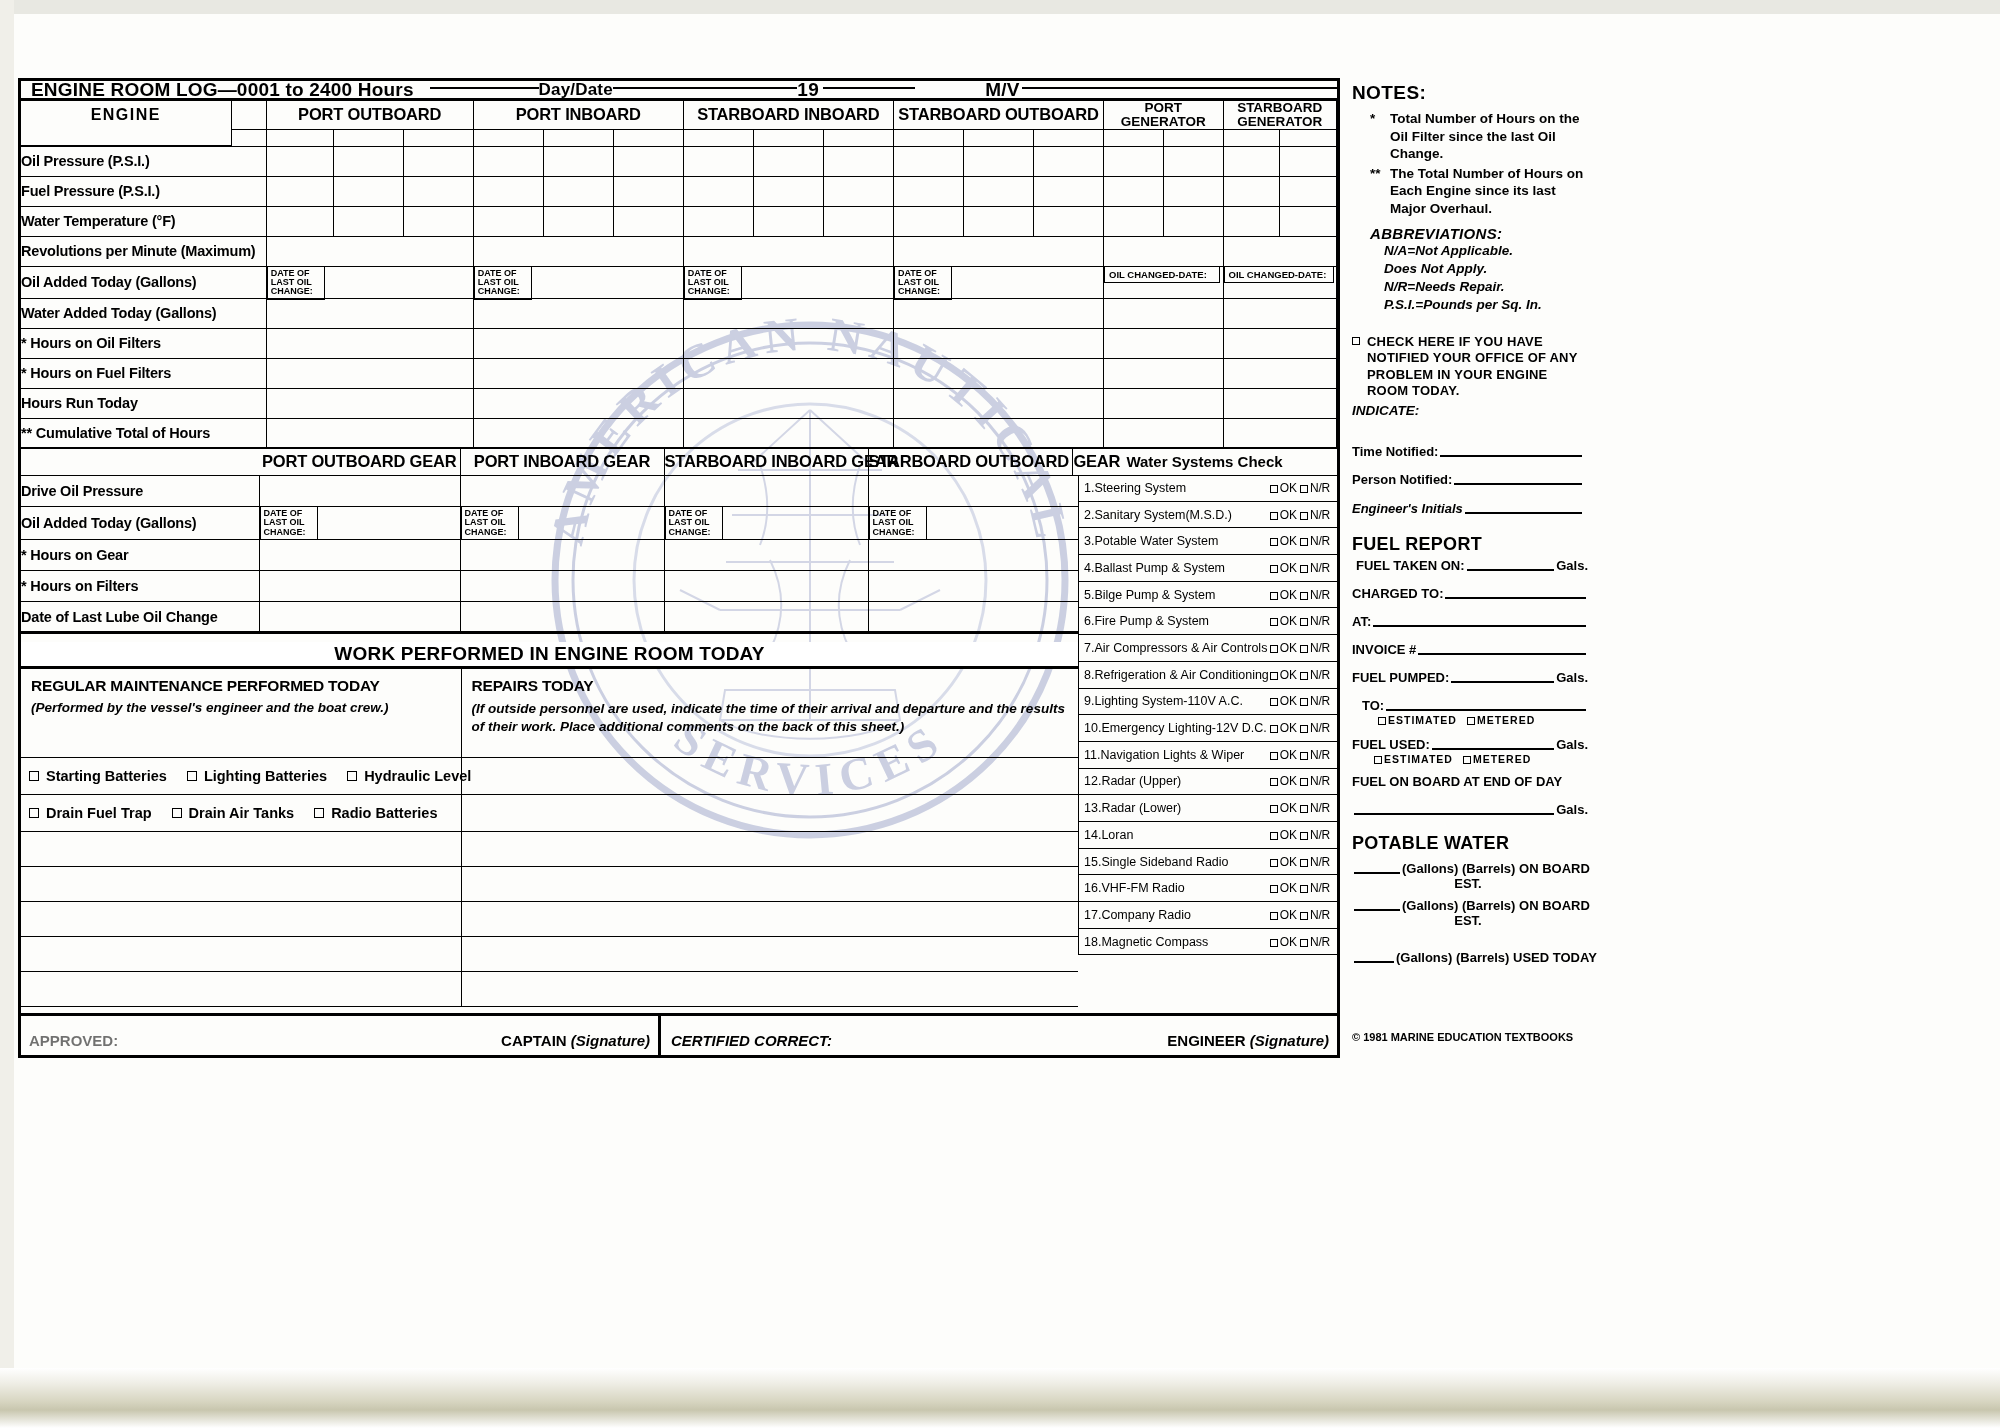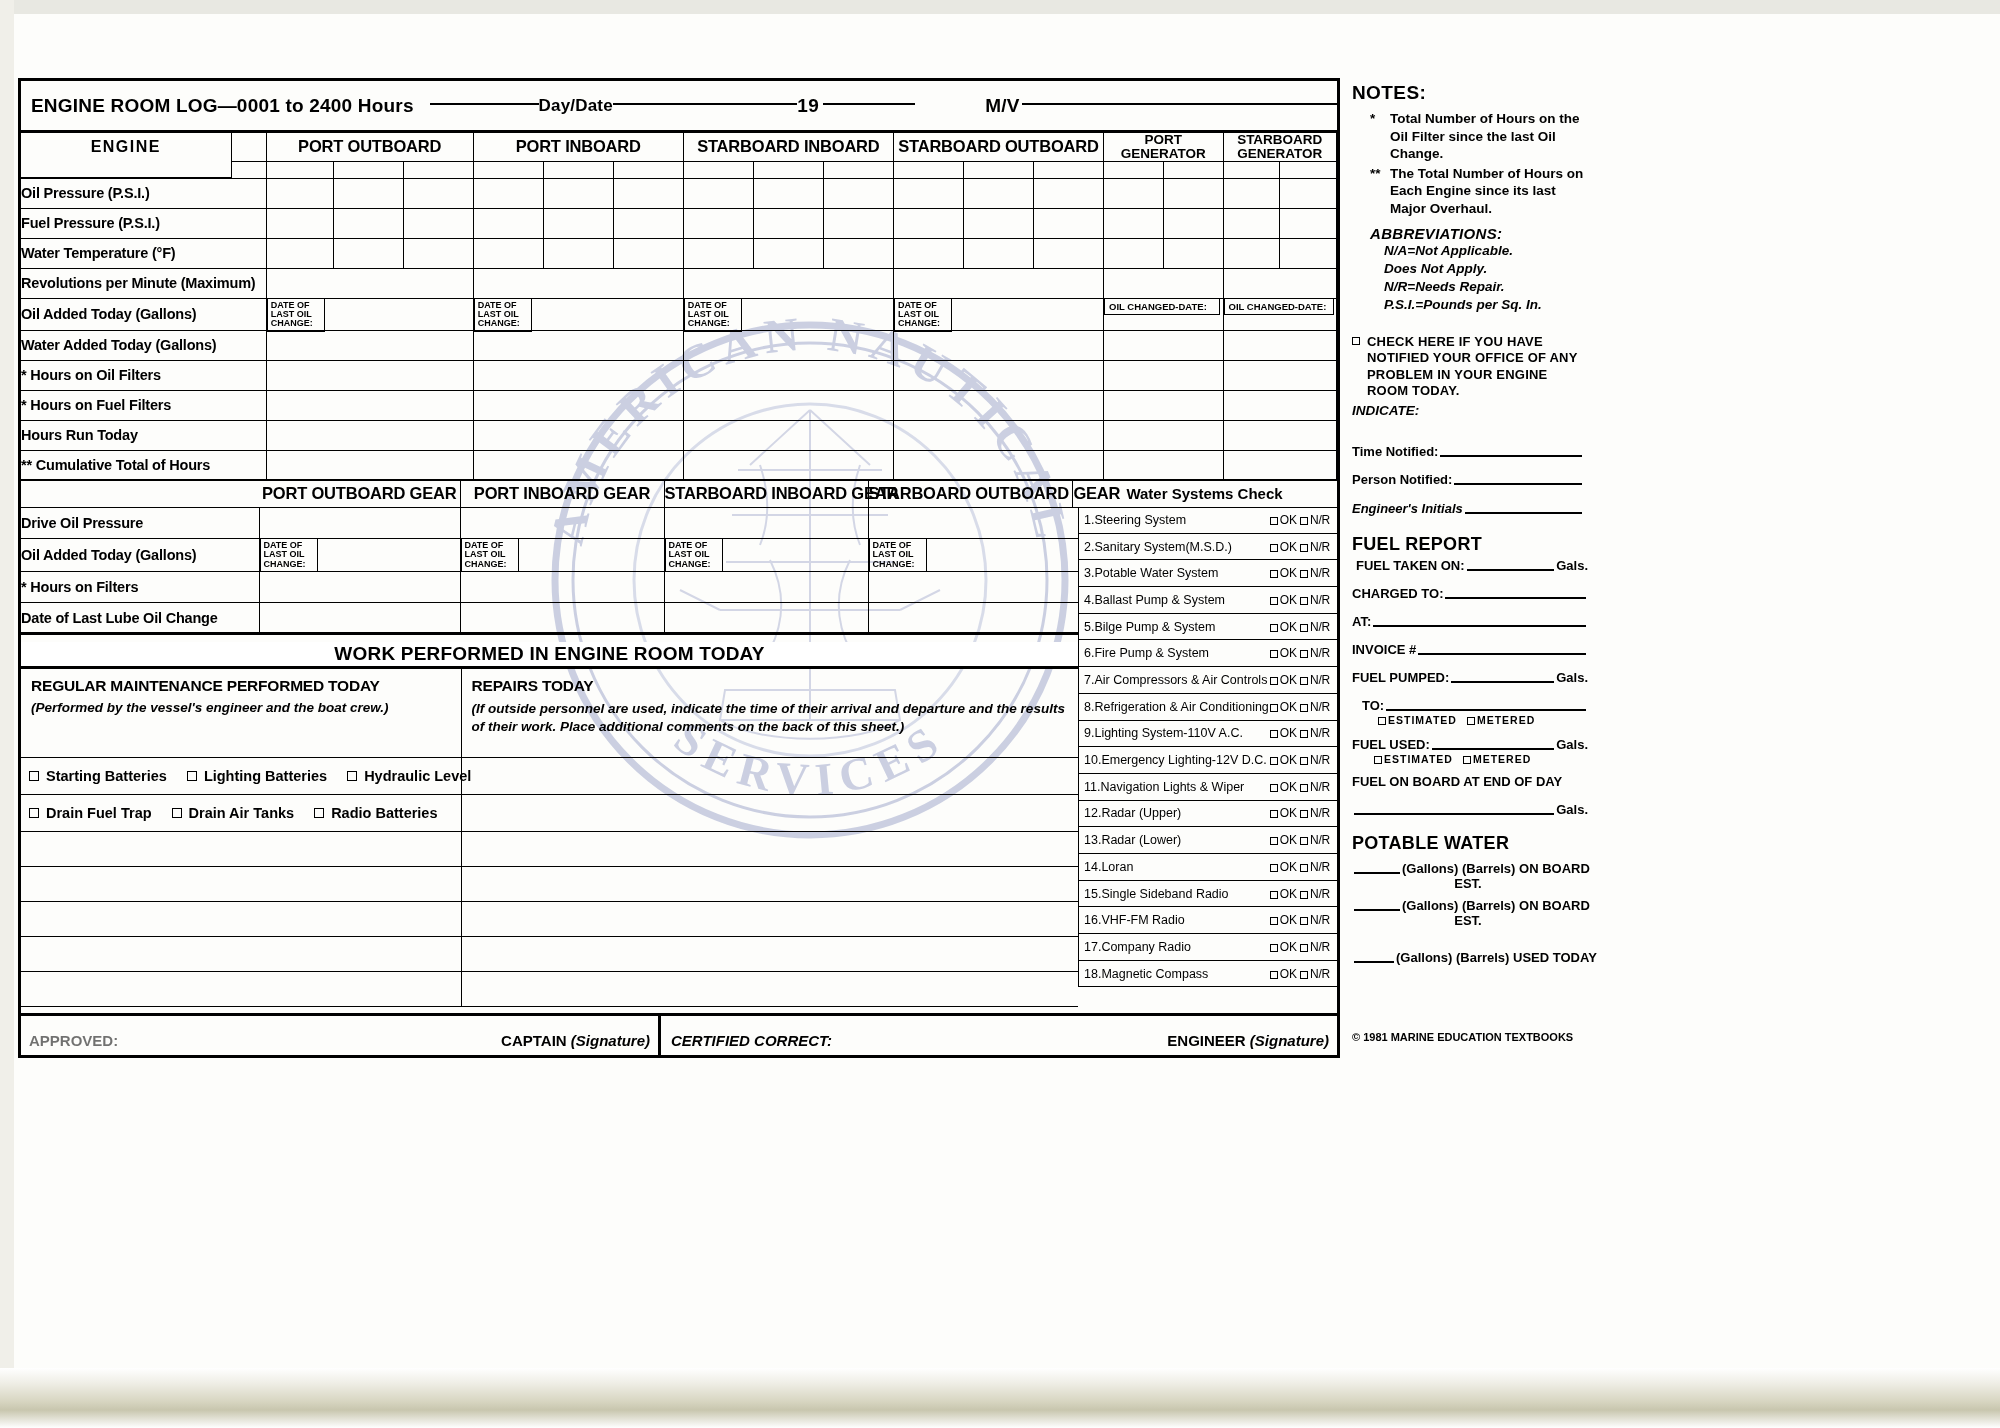--- a/index.html
+++ b/index.html
@@ -124,21 +124,21 @@
       <path d="M290,120 L230,175 M290,120 L350,175"></path>
       <path d="M240,175 C250,205 250,230 240,255 M340,175 C330,205 330,230 340,255"></path>
       <path d="M250,270 C265,300 265,330 250,360 M330,270 C315,300 315,330 330,360"></path>
       <path d="M160,300 L200,320 M420,300 L380,320"></path>
     </g>
   </svg>
 </div>
 
 <div id="form-frame">
 
-  <div class="hdr-row" style="height:52px;">
+  <div class="hdr-row" style="height:20px;">
     <span>ENGINE ROOM  LOG—0001 to 2400 Hours</span>
     <span class="rule" style="width:118px;margin:0 0 4px 16px;"></span>
     <span style="font-size:17px;text-align:center;">Day/Date</span>
     <span class="rule" style="width:200px;margin:0 0 4px 0;"></span>
     <span style="font-size:19px;">19</span>
     <span class="rule" style="width:100px;margin:0 0 4px 4px;"></span>
     <span style="font-size:19px;margin-left:70px;">M/V</span>
     <span class="rule" style="width:342px;margin:0 0 4px 2px;"></span>
   </div>
 
@@ -401,20 +401,27 @@
 LAST OIL
 CHANGE:</span>
         </td>
         <td style="position:relative;border-right:none;">
           <span class="oilbox" style="position:absolute;left:0px;top:-1px;width:58px;">DATE OF
 LAST OIL
 CHANGE:</span>
         </td>
       </tr>
       <tr style="height:31px;">
+        <td class="lbl" style="border-left:none;">* Hours on Gear</td>
+        <td></td>
+            <td></td>
+        <td></td>
+            <td style="border-right:none;"></td>
+      </tr>
+      <tr style="height:31px;">
         <td class="lbl" style="border-left:none;">* Hours on Filters</td>
         <td></td>
             <td></td>
         <td></td>
             <td style="border-right:none;"></td>
       </tr>
       <tr style="height:31px;">
         <td class="lbl" style="border-left:none;border-bottom:3px solid #000;">Date of Last Lube Oil Change</td>
         <td style="border-bottom:3px solid #000;"></td>
         <td style="border-bottom:3px solid #000;"></td>

